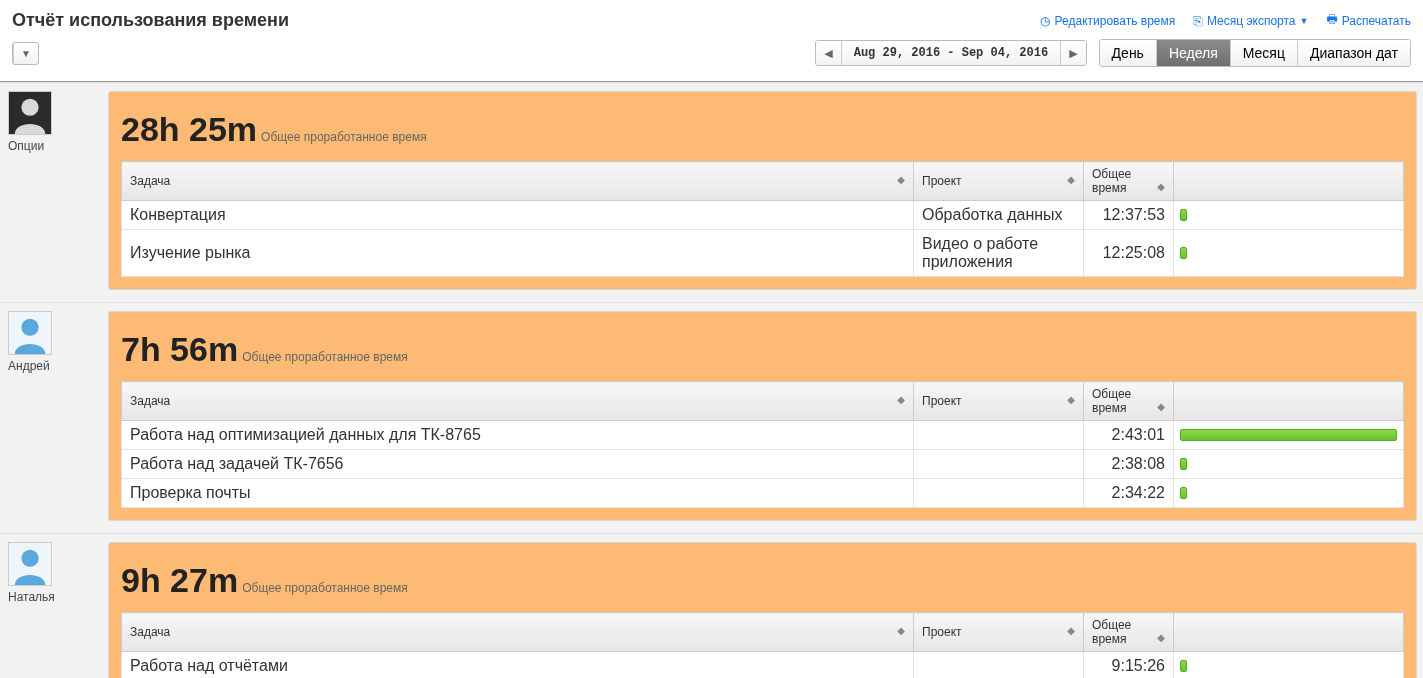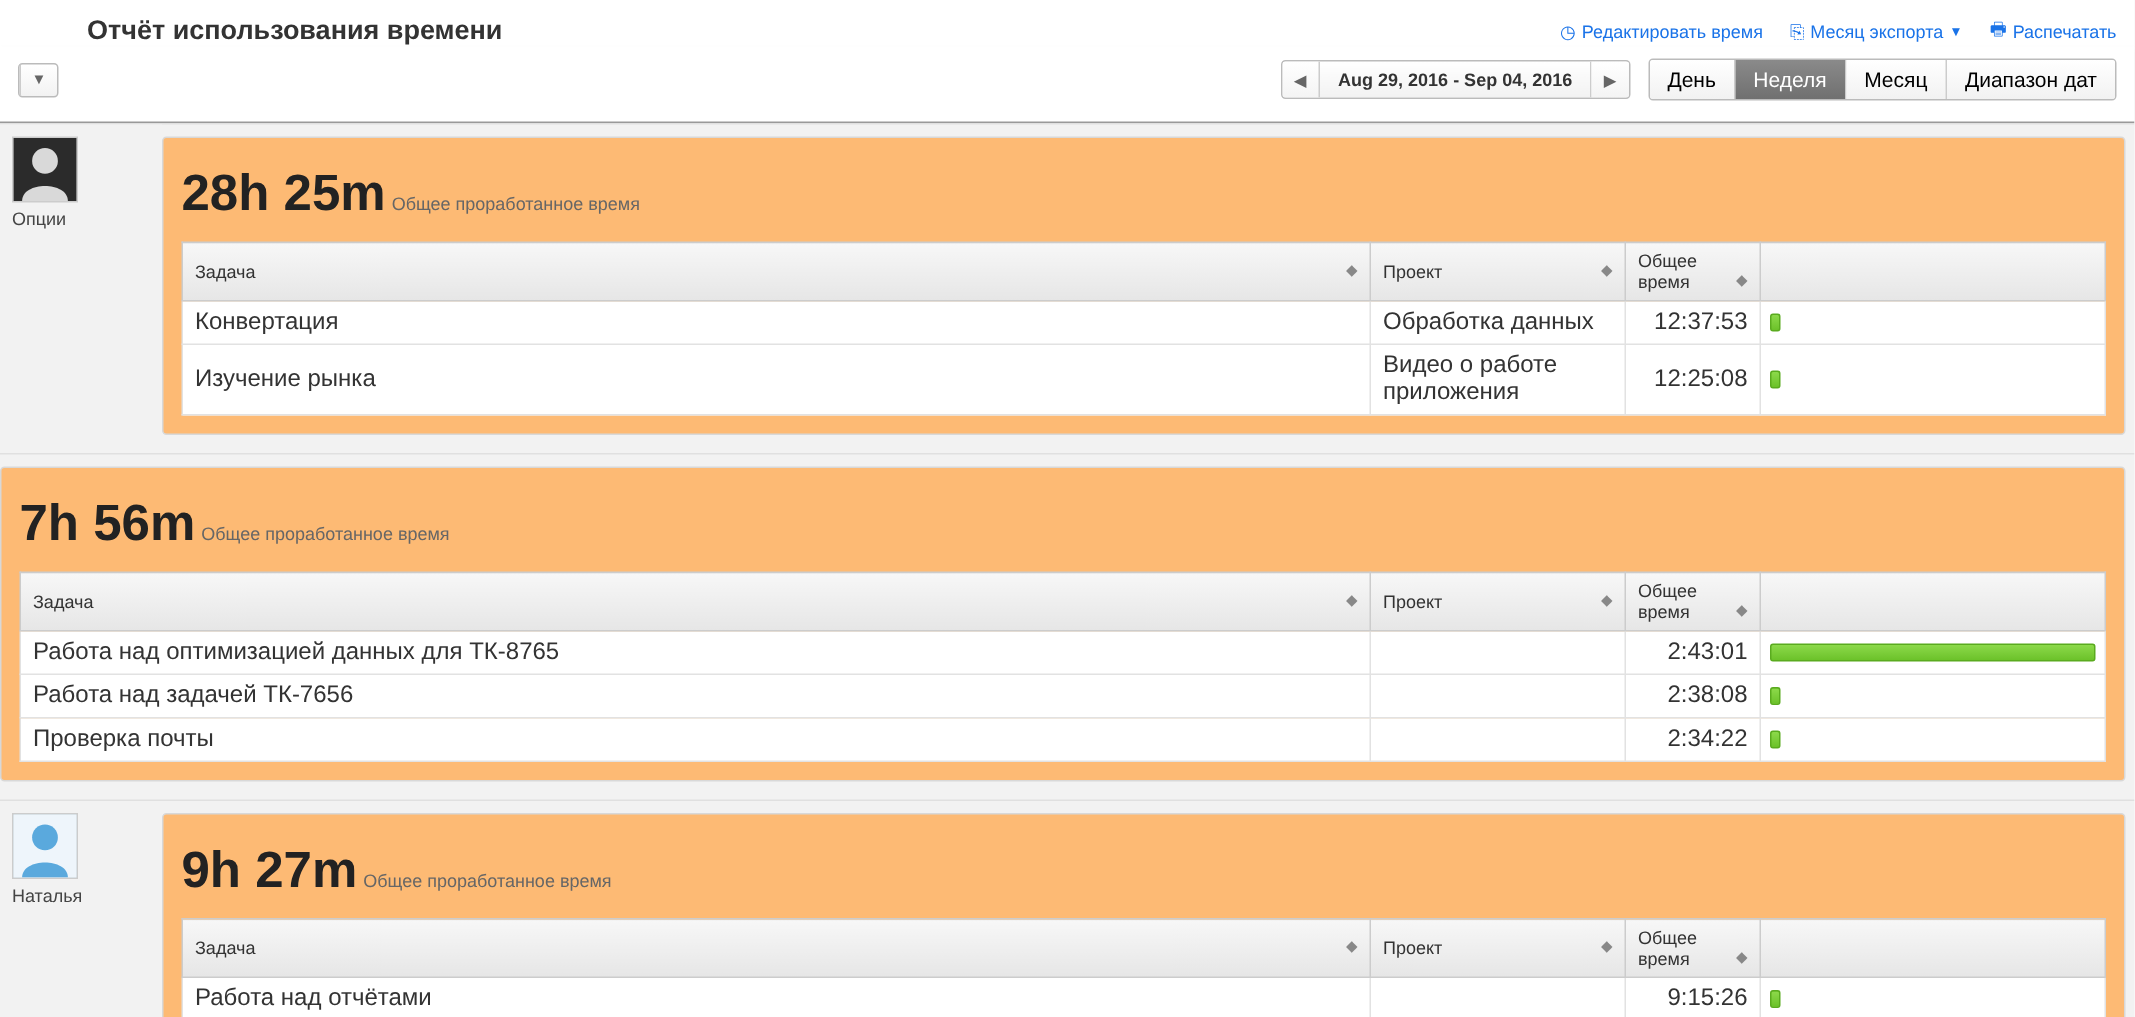--- a/index.html
+++ b/index.html
@@ -1,29 +1,29 @@
 <!DOCTYPE html>
 <html><head>
 <meta charset="utf-8">
 <style>
 * { box-sizing: border-box; margin: 0; padding: 0; }
 body { font-family: Arial, Helvetica, sans-serif; font-size: 12px; color: #333; background: #fff; width: 1423px; }
 .header { display: flex; justify-content: space-between; align-items: flex-start; padding: 10px 12px 0 12px; background: #fff; }
-.page-title { font-size: 18px; font-weight: bold; color: #333; margin-left: 46px; }
+.page-title { font-size: 18px; font-weight: bold; color: #333; }
 .header-actions { display: flex; gap: 18px; align-items: center; }
 .link-action { color: #1a73e8; font-size: 12px; cursor: pointer; display: inline-flex; align-items: center; gap: 4px; }
 .link-action .dd { font-size: 9px; }
 .toolbar { display: flex; justify-content: space-between; align-items: center; padding: 8px 12px 14px 12px; background: #fff; border-bottom: 1px solid #999; box-shadow: 0 2px 4px rgba(0,0,0,0.08); }
 .user-select { display: inline-flex; align-items: stretch; border: 1px solid #bbb; border-radius: 3px; background: linear-gradient(#fff,#f2f2f2); font-size: 12px; cursor: pointer; }
 .user-select .label { padding: 5px 10px; }
 .user-select .arrow { padding: 5px 7px; border-left: 1px solid #ccc; color: #666; font-size: 10px; display:flex; align-items:center; }
 .right-toolbar { display: flex; align-items: center; gap: 12px; }
 .date-nav { display: inline-flex; align-items: stretch; border: 1px solid #bbb; border-radius: 3px; background: linear-gradient(#fff,#f2f2f2); overflow: hidden; }
 .date-nav button.arrow { border: none; background: linear-gradient(#fff,#f4f4f4); padding: 4px 8px; color:#666; cursor: pointer; font-size: 11px; }
-.date-nav .range { padding: 5px 12px; font-weight: bold; font-size: 12px; border-left:1px solid #ccc; border-right:1px solid #ccc; }
+.date-nav .range { padding: 5px 12px; font-weight: bold; font-size: 12px; border-left:1px solid #ccc; border-right:1px solid #ccc;font-family:Liberation Mono, monospace; }
 .segmented { display: inline-flex; border: 1px solid #bbb; border-radius: 3px; overflow: hidden; }
 .segmented button { border: none; padding: 5px 12px; background: linear-gradient(#fff,#f2f2f2); font-size: 14px; cursor: pointer; border-right: 1px solid #ccc; }
 .segmented button:last-child { border-right: none; text-align: right; }
 .segmented button.active { background: linear-gradient(#8a8a8a,#707070); color: #fff; }
 .content { background: #f2f2f2; padding: 0; }
 .user-block { display: flex; border-top: 1px solid #e0e0e0; }
 .user-sidebar { width: 108px; padding: 8px 8px; background: #f2f2f2; }
 .avatar { width: 44px; height: 44px; background: #d9eaf5; border: 1px solid #ccc; display: block; }
 .avatar.photo { background: linear-gradient(#222,#444); }
 .avatar svg { width:100%; height:100%; }
@@ -131,20 +131,28 @@
                   <div class="bar-wrap">
                     <div class="bar" style="width: 3%;"></div>
                   </div>
                 </td>
               </tr>
             </tbody>
           </table></div>
       </div>
     </div>
     <div class="user-block">
+      <div class="user-sidebar">
+        <div class="avatar"><svg viewBox="0 0 44 44">
+            <rect width="44" height="44" fill="#eef5fb"></rect>
+            <circle cx="22" cy="16" r="9" fill="#5aa9dd"></circle>
+            <path d="M6 44 C6 30 38 30 38 44 Z" fill="#5aa9dd"></path>
+          </svg></div>
+        <div class="user-name">Андрей</div>
+      </div>
       <div class="user-main">
         <div class="summary-box"><span class="total-time">7h 56m</span><span class="total-label">Общее проработанное время</span><table class="tasks">
             <colgroup>
               <col class="c-task">
               <col class="c-project">
               <col class="c-time">
               <col class="c-bar">
             </colgroup>
             <thead>
               <tr>

